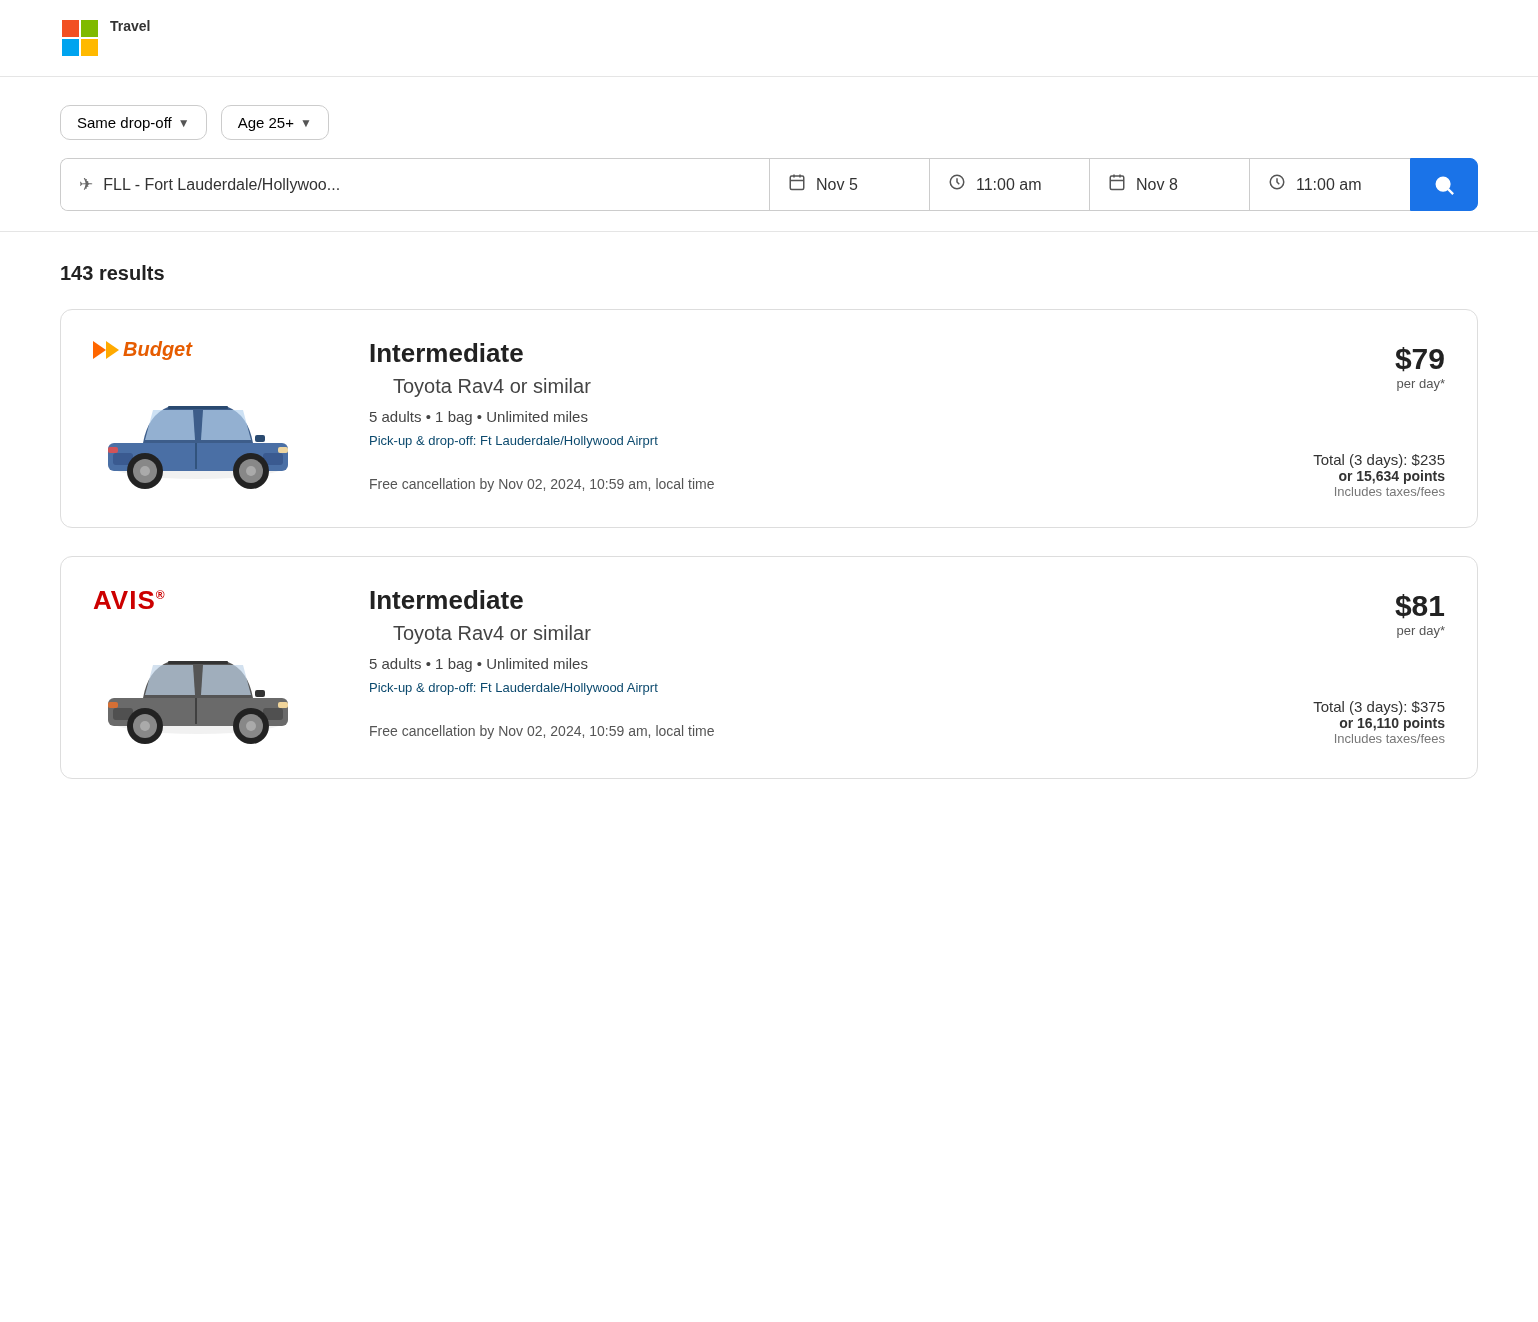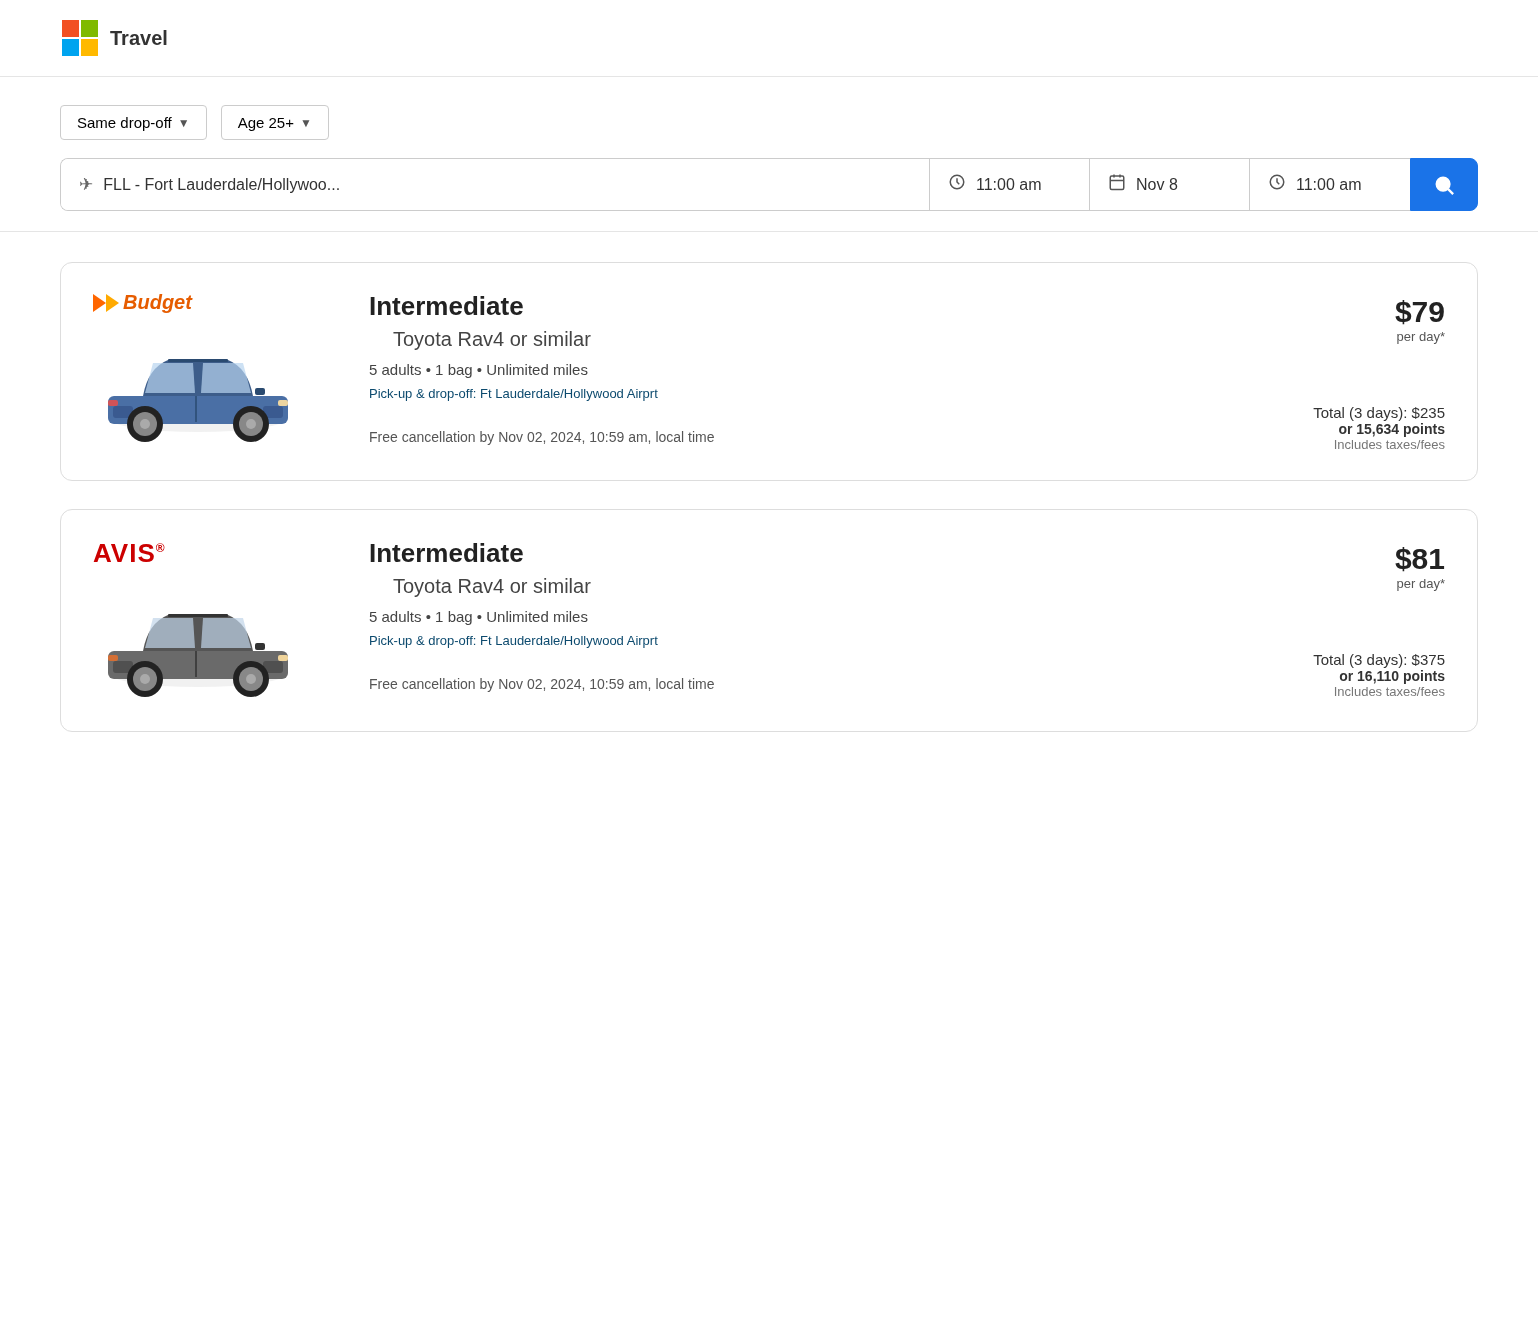--- a/index.html
+++ b/index.html
@@ -1,29 +1,29 @@
 <!DOCTYPE html>
 <html><head>
   <meta charset="utf-8">
   <style>
     * { box-sizing: border-box; margin: 0; padding: 0; }
     body { font-family: -apple-system, BlinkMacSystemFont, 'Segoe UI', Arial, sans-serif; background: #fff; color: #222; }
 
     
     .header { display: flex; align-items: center; justify-content: space-between; padding: 18px 60px; border-bottom: 1px solid #e5e5e5; }
-    .logo { display: flex; align-items: center; gap: 10px; font-size: 20px; font-weight: 600; color: #333; }
+    .logo { display: flex; align-items: flex-start; gap: 10px; font-size: 14px; font-weight: 600; color: #333; }
     .logo-icon { width: 40px; height: 40px; }
     .nav { display: flex; gap: 50px; align-items: center; }
     .nav-item { font-size: 17px; color: #333; text-decoration: none; cursor: pointer; padding-bottom: 4px; }
     .nav-item.active { border-bottom: 2px solid #333; font-weight: 500; }
 
     
     .search-area { padding: 28px 60px 20px; }
     .filter-row { display: flex; gap: 14px; margin-bottom: 18px; }
-    .filter-btn { display: flex; align-items: center; gap: 6px; padding: 8px 16px; border: 1px solid #ccc; border-radius: 4px; background: #fff; font-size: 15px; cursor: pointer; }
+    .filter-btn { display: flex; align-items: center; gap: 6px; padding: 8px 16px; border: 1px solid #ccc; border-radius: 10px; background: #fff; font-size: 15px; cursor: pointer; }
     .filter-btn .arrow { font-size: 12px; color: #555; }
 
     .search-row { display: flex; gap: 0; border: 1px solid #ccc; border-radius: 8px; overflow: hidden; }
     .search-field { display: flex; align-items: center; gap: 10px; padding: 14px 18px; border-right: 1px solid #ccc; flex: 1; font-size: 16px; background: #fff; }
     .search-field.date { flex: 0 0 160px; }
     .search-field.time { flex: 0 0 160px; }
     .search-field-icon { color: #666; font-size: 17px; }
     .search-field-text { color: #333; font-size: 16px; }
     .search-field:last-of-type { border-right: none; }
     .search-btn { background: #1a73e8; border: none; padding: 0 22px; cursor: pointer; display: flex; align-items: center; justify-content: center; }
@@ -89,20 +89,31 @@
       <span class="arrow">▼</span>
     </button>
   </div>
 
   <div style="display:flex; gap:0; align-items:stretch;">
     <div class="search-row" style="flex:1; border-radius: 8px 0 0 8px; border-right: none;">
       <div class="search-field" style="flex:1.4; border-right: 1px solid #ccc;">
         <span class="search-field-icon">✈</span>
         <span class="search-field-text">FLL - Fort Lauderdale/Hollywoo...</span>
       </div>
+      <div class="search-field date">
+        <span class="search-field-icon">
+          <svg width="18" height="18" viewBox="0 0 24 24" fill="none" stroke="#555" stroke-width="2">
+              <rect x="3" y="4" width="18" height="18" rx="2"></rect>
+              <line x1="16" y1="2" x2="16" y2="6"></line>
+              <line x1="8" y1="2" x2="8" y2="6"></line>
+              <line x1="3" y1="10" x2="21" y2="10"></line>
+            </svg>
+        </span>
+        <span class="search-field-text">Nov 5</span>
+      </div>
       <div class="search-field time">
         <span class="search-field-icon">
           <svg width="18" height="18" viewBox="0 0 24 24" fill="none" stroke="#555" stroke-width="2">
               <circle cx="12" cy="12" r="9"></circle>
               <polyline points="12 7 12 12 15 15"></polyline>
             </svg>
         </span>
         <span class="search-field-text">11:00 am</span>
       </div>
       <div class="search-field date">
@@ -131,20 +142,21 @@
           <circle cx="11" cy="11" r="7"></circle>
           <line x1="16.5" y1="16.5" x2="22" y2="22"></line>
         </svg>
     </button>
   </div>
 </section>
 
 <hr class="divider-line">
 
 <section class="results-area">
+  <div class="results-count">143 results</div>
 
   <div class="car-card">
     <div class="card-left">
 
       <div class="brand-logo budget-wrapper">
         <svg width="26" height="18" viewBox="0 0 26 18">
           <polygon points="0,0 13,9 0,18" fill="#ff6600"></polygon>
           <polygon points="13,0 26,9 13,18" fill="#ffaa00"></polygon>
         </svg>
         <span class="budget-text">Budget</span>

